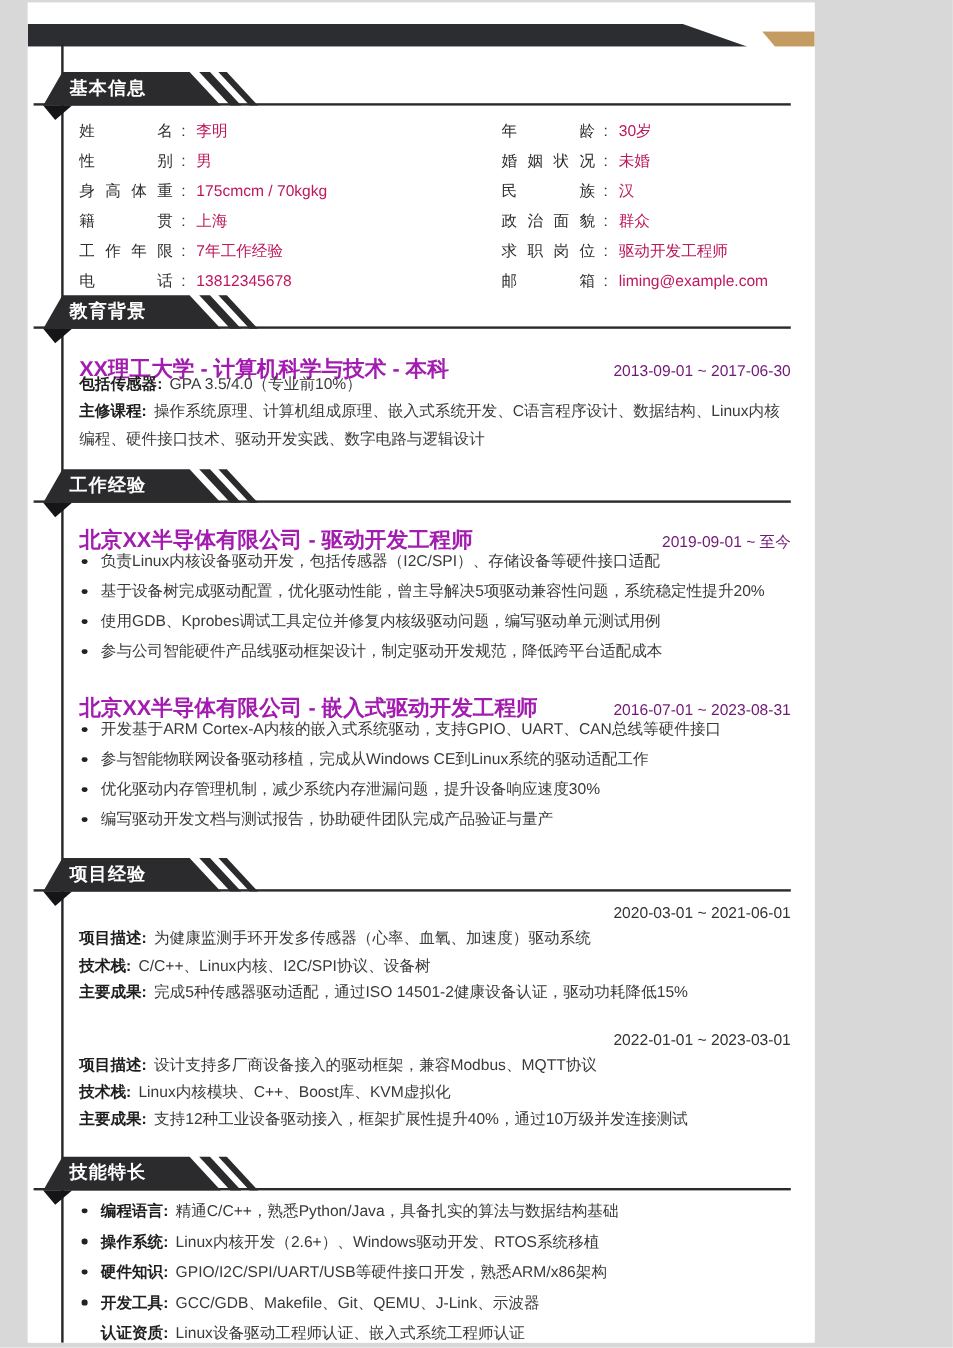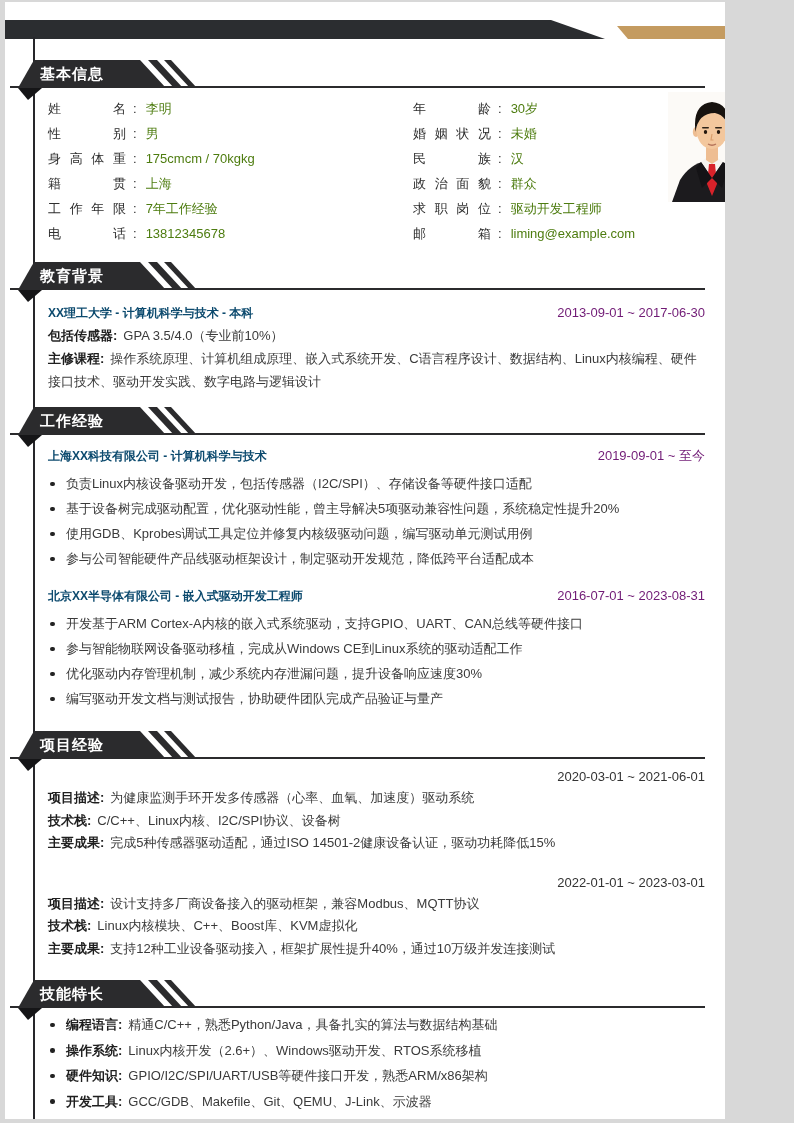--- a/index.html
+++ b/index.html
@@ -3,21 +3,21 @@
 <meta charset="utf-8">
 <style>
   html,body{margin:0;padding:0;}
   body{
     width:794px;height:1123px;overflow:hidden;position:relative;
     background:#d8d8d8;
     font-family:"Liberation Sans","DejaVu Sans",sans-serif;
     -webkit-font-smoothing:antialiased;
   }
   .page{
-    position:absolute;left:5px;top:2px;width:720px;height:1117px;
+    position:absolute;left:23px;top:2px;width:656px;height:1117px;
     background:#ffffff;overflow:hidden;
   }
   
   .topbar-dark{
     position:absolute;left:0;top:18px;width:600px;height:19px;
     background:#2b2d30;
     clip-path:polygon(0 0,546px 0,100% 100%,0 100%);
   }
   .topbar-gold{
     position:absolute;left:612px;right:0;top:24px;height:13px;
@@ -42,40 +42,40 @@
   .basic-wrap{display:flex;margin-top:8px;align-items:flex-end;}
   .basic-col{display:flex;flex-direction:column;}
   .basic-col.left{width:360px;}
   .basic-col.right{width:250px;margin-left:5px;}
   .b-row{height:25px;line-height:25px;display:flex;white-space:nowrap;}
   .f-label{
     display:inline-block;width:78px;color:#2e2e2e;
     text-align:justify;text-align-last:justify;
   }
   .f-colon{margin:0 9px 0 7px;color:#2e2e2e;}
-  .f-value{color:#4d7c0f;}
+  .f-value{color:#be185d;}
   .photo{position:absolute;left:663px;top:90px;width:88px;height:110px;}
   
   .title-row{display:flex;justify-content:space-between;align-items:baseline;height:22px;line-height:22px;}
-  .row-title{font-weight:700;color:#0c4a6e;font-size:12px;}
+  .row-title{font-weight:700;color:#a21caf;font-size:18px;margin-top:10px;}
   .row-date{color:#701a75;font-size:13px;white-space:nowrap;}
   .kv-line{line-height:23px;}
   .kv-label{font-weight:700;color:#1f1f1f;margin-right:6px;}
   .bullets{margin:4px 0 0 0;padding:0;list-style:none;}
   .bullets li{position:relative;line-height:25px;padding-left:18px;}
   .bullets li .dot{
     position:absolute;left:2px;top:10.5px;width:4.5px;height:4.5px;border-radius:50%;
     background:#222;
   }
   .skills .bullets li{line-height:25.5px;}
   .proj-item .kv-line{line-height:22.5px;}
   .proj-date{height:20px;line-height:20px;text-align:right;color:#333;}
   
   #sec-basic .sec-header{margin-top:58px;}
-  #sec-edu .sec-header{margin-top:16px;}
+  #sec-edu .sec-header{margin-top:0;}
   #sec-edu .sec-body{margin-top:12px;}
   #sec-work .sec-header{margin-top:14px;}
   #sec-work .sec-body{margin-top:10px;}
   .job2{margin-top:14px;}
   #sec-proj .sec-header{margin-top:20px;}
   #sec-proj .sec-body{margin-top:8px;}
   .proj2{margin-top:18px;}
   #sec-skill .sec-header{margin-top:20px;}
   #sec-skill .sec-body{margin-top:4px;}
 </style>
@@ -232,21 +232,21 @@
           <polygon points="24,0 130,0 156,28 8,28" fill="#2b2b2d"></polygon>
           <polygon points="8,28 32,28 18,40" fill="#151517"></polygon>
           <polygon points="138,0 147,0 173,28 164,28" fill="#2b2b2d"></polygon>
           <polygon points="154,0 161,0 187,28 180,28" fill="#2b2b2d"></polygon>
         </svg>
         <span class="sec-title">工作经验</span>
       </div>
       <div class="sec-body">
         <div class="job">
           <div class="title-row">
-            <span class="row-title">上海XX科技有限公司 - 计算机科学与技术</span>
+            <span class="row-title">北京XX半导体有限公司 - 驱动开发工程师</span>
             <span class="row-date">2019-09-01 ~ 至今</span>
           </div>
           <ul class="bullets">
             <li><span class="dot"></span><span>负责Linux内核设备驱动开发，包括传感器（I2C/SPI）、存储设备等硬件接口适配</span></li>
             <li><span class="dot"></span><span>基于设备树完成驱动配置，优化驱动性能，曾主导解决5项驱动兼容性问题，系统稳定性提升20%</span></li>
             <li><span class="dot"></span><span>使用GDB、Kprobes调试工具定位并修复内核级驱动问题，编写驱动单元测试用例</span></li>
             <li><span class="dot"></span><span>参与公司智能硬件产品线驱动框架设计，制定驱动开发规范，降低跨平台适配成本</span></li>
           </ul>
         </div>
         <div class="job job2">

